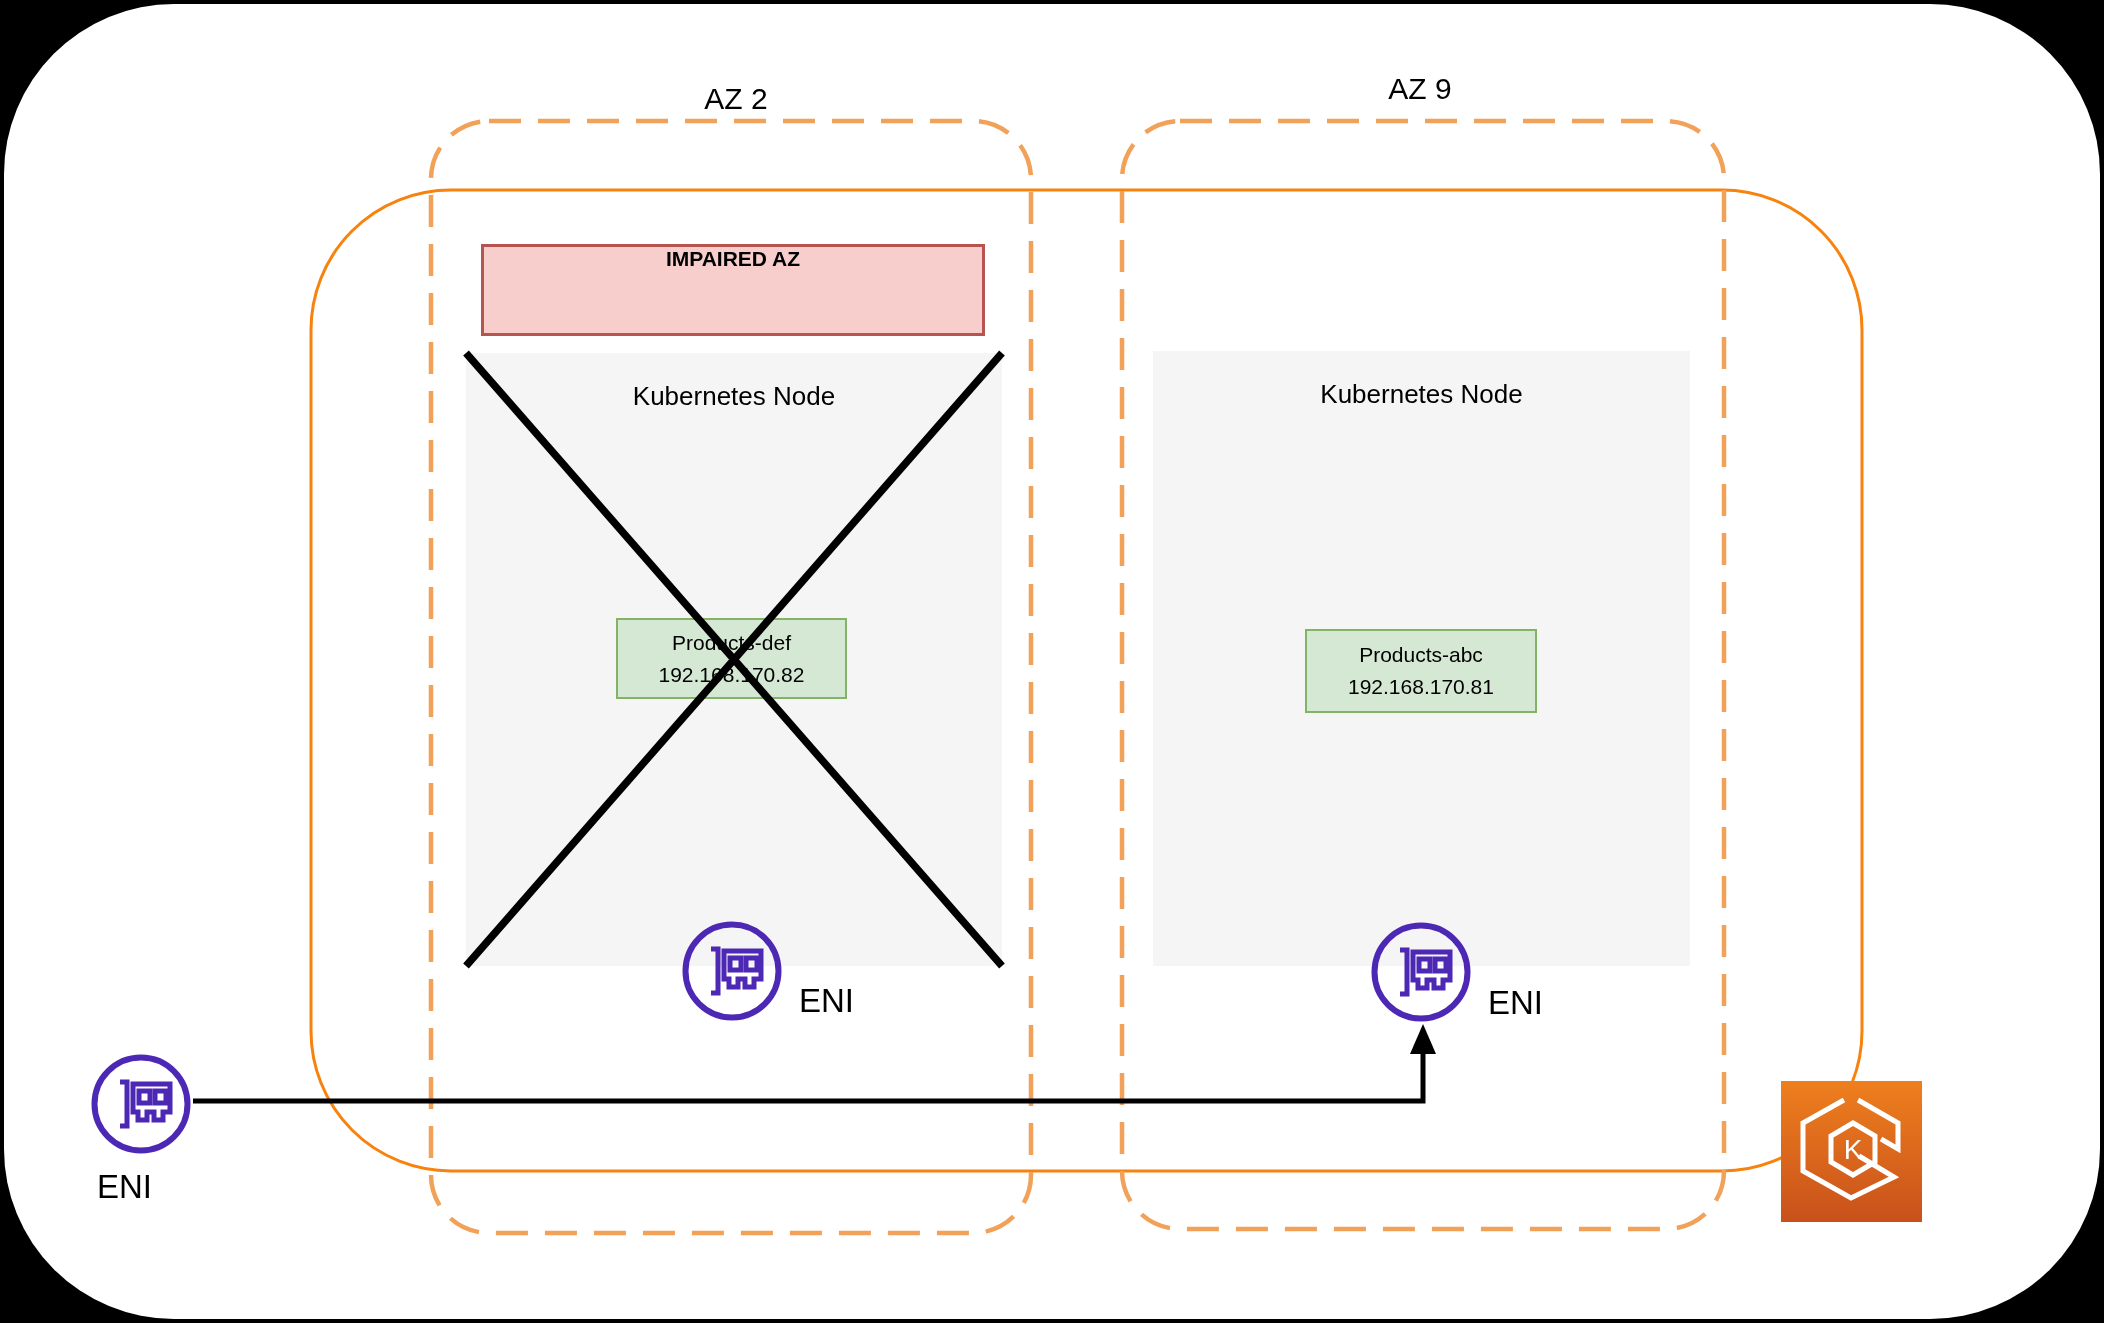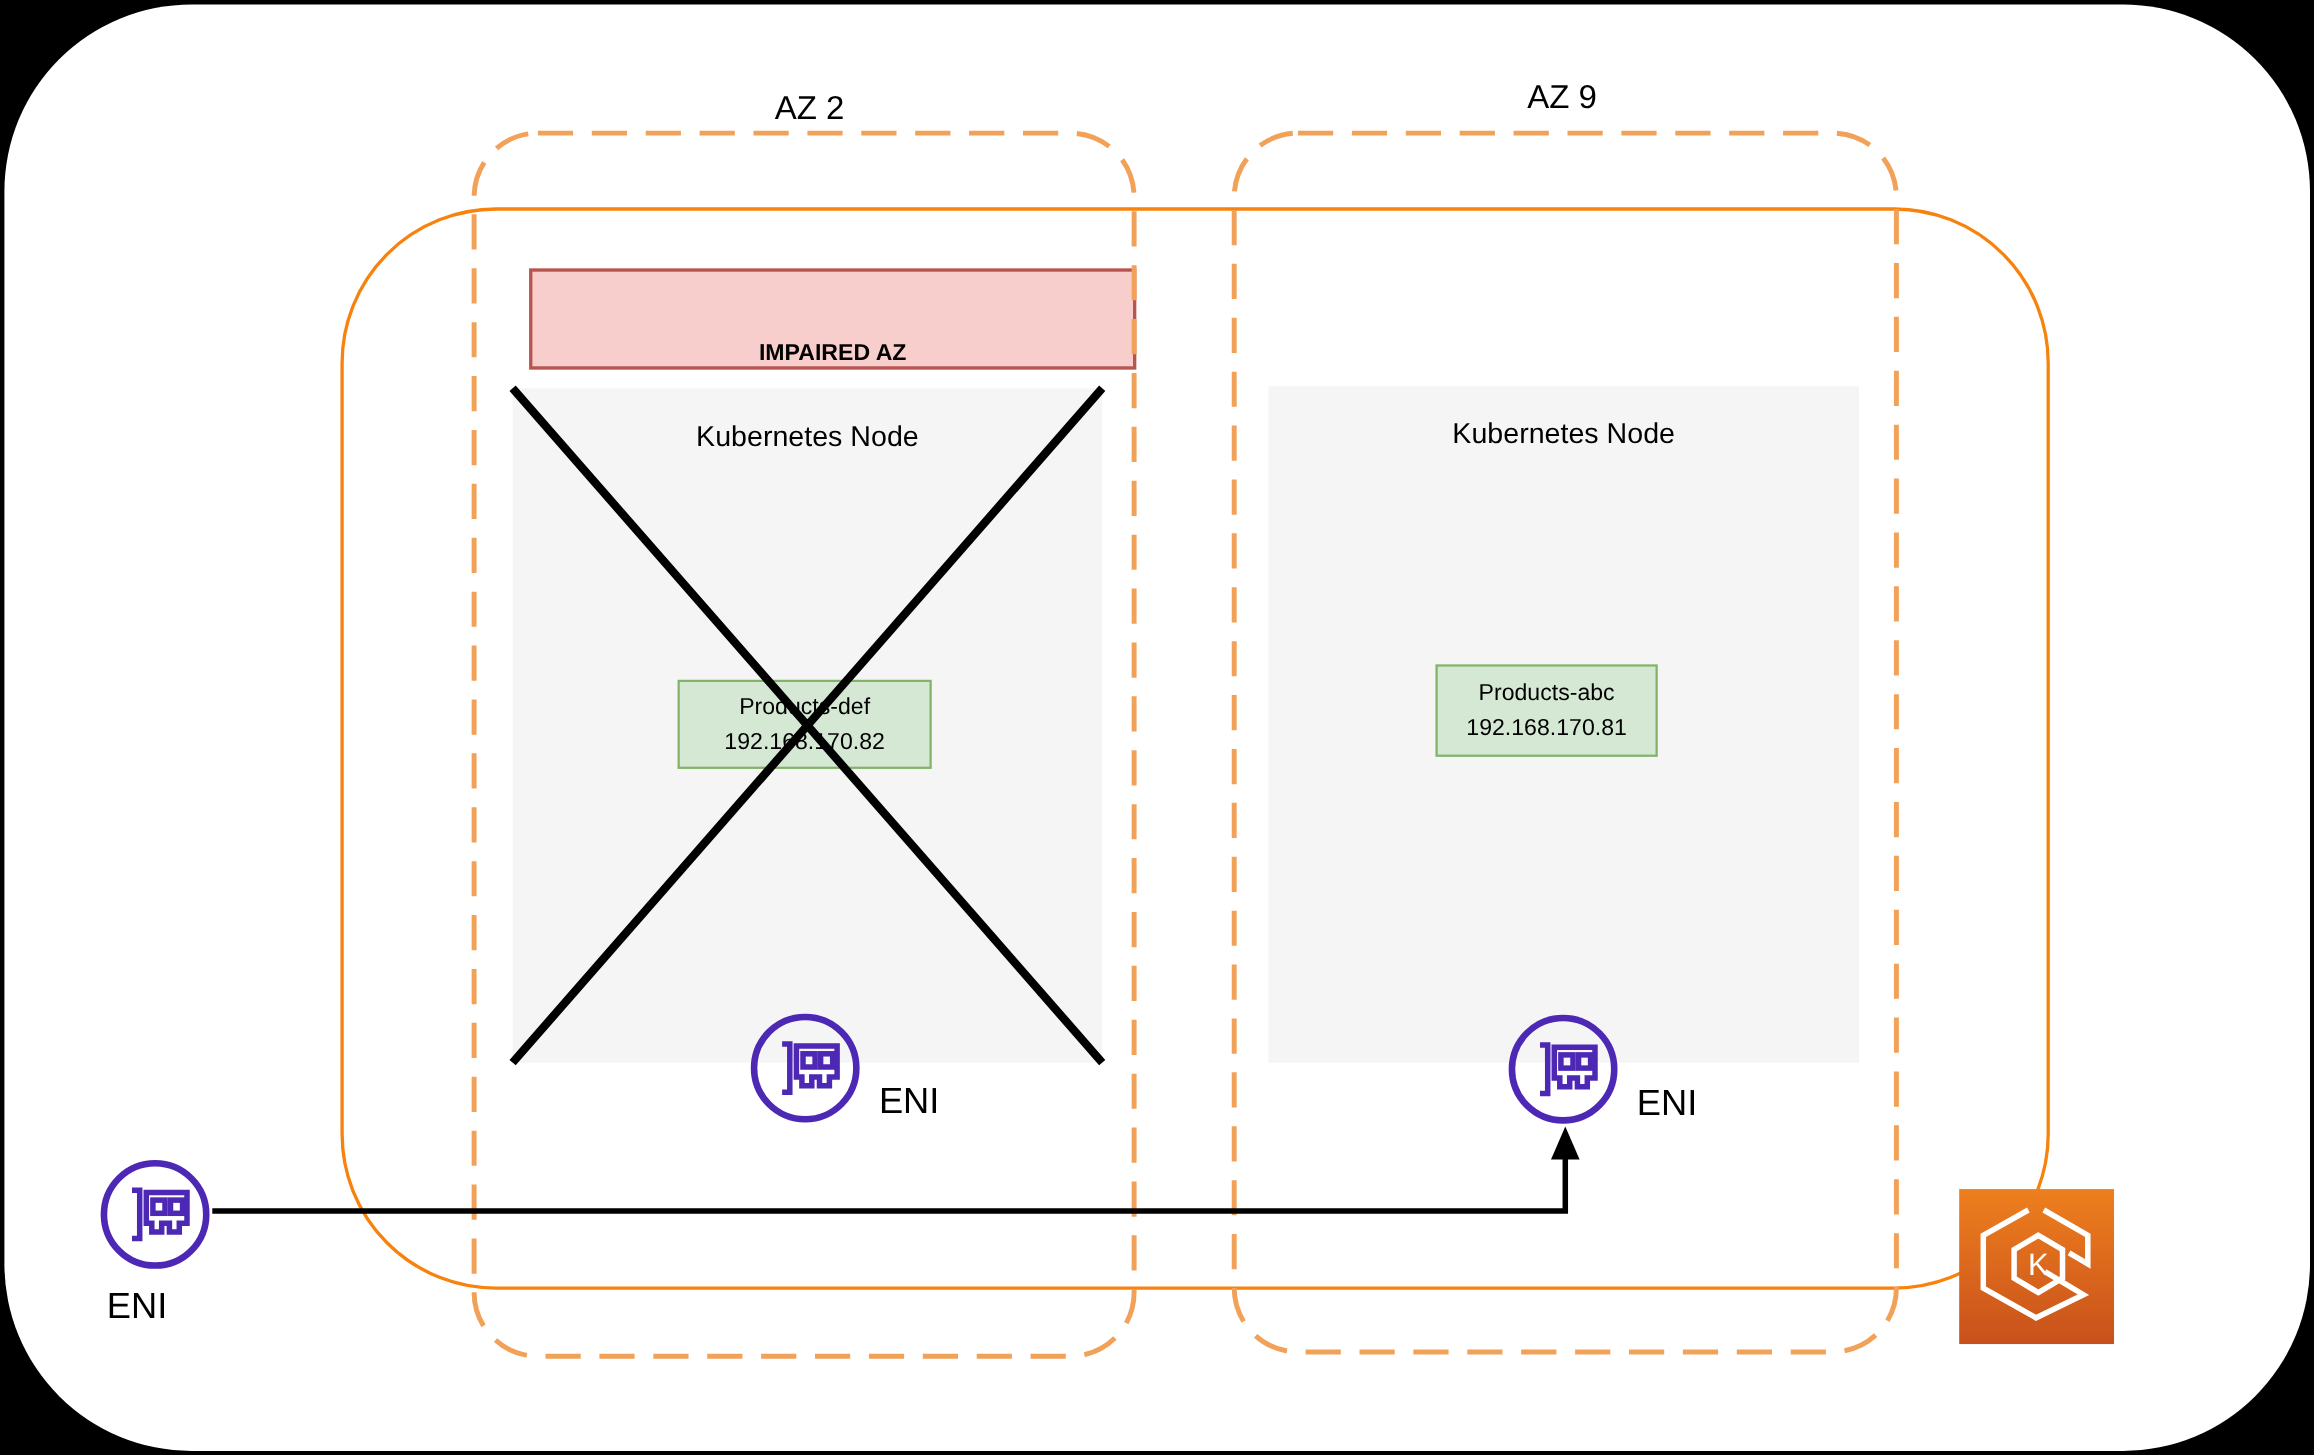--- a/index.html
+++ b/index.html
@@ -34,42 +34,42 @@
     margin-top: 28px;
     text-align: center;
     font-size: 26px;
     color: #000;
   }
 
   
   #impaired-box {
     position: absolute;
     left: 481px; top: 244px;
-    width: 552px; height: 92px;
+    width: 504px; height: 92px;
     background: var(--impaired-fill, #f8cecc);
     border: 3px solid var(--impaired-border, #b85450);
     box-sizing: border-box;
-    display: flex; align-items: flex-end; justify-content: center;
+    display: flex; align-items: flex-start; justify-content: center;
     font-size: 21px; font-weight: bold; color: #000;
     z-index: 2;
   }
 
   
   .pod-box {
     position: absolute;
     background: var(--pod-fill, #d5e8d4);
     border: 2px solid var(--pod-border, #82b366);
     box-sizing: border-box;
     display: flex; flex-direction: column;
     align-items: center; justify-content: center;
     font-size: 21px; line-height: 32px; color: #000;
     z-index: 2;
   }
   #pod-az2 { left: 616px; top: 618px; width: 231px; height: 81px; }
-  #pod-az3 { left: 1305px; top: 604px; width: 202px; height: 84px; }
+  #pod-az3 { left: 1305px; top: 629px; width: 232px; height: 84px; }
 
   
   #lines {
     position: absolute;
     left: 0; top: 0;
     z-index: 3;
     pointer-events: none;
   }
   .cluster-stroke { stroke: var(--cluster-border, #f8820e); }
   .az-stroke     { stroke: var(--az-border, #f2a159); }

